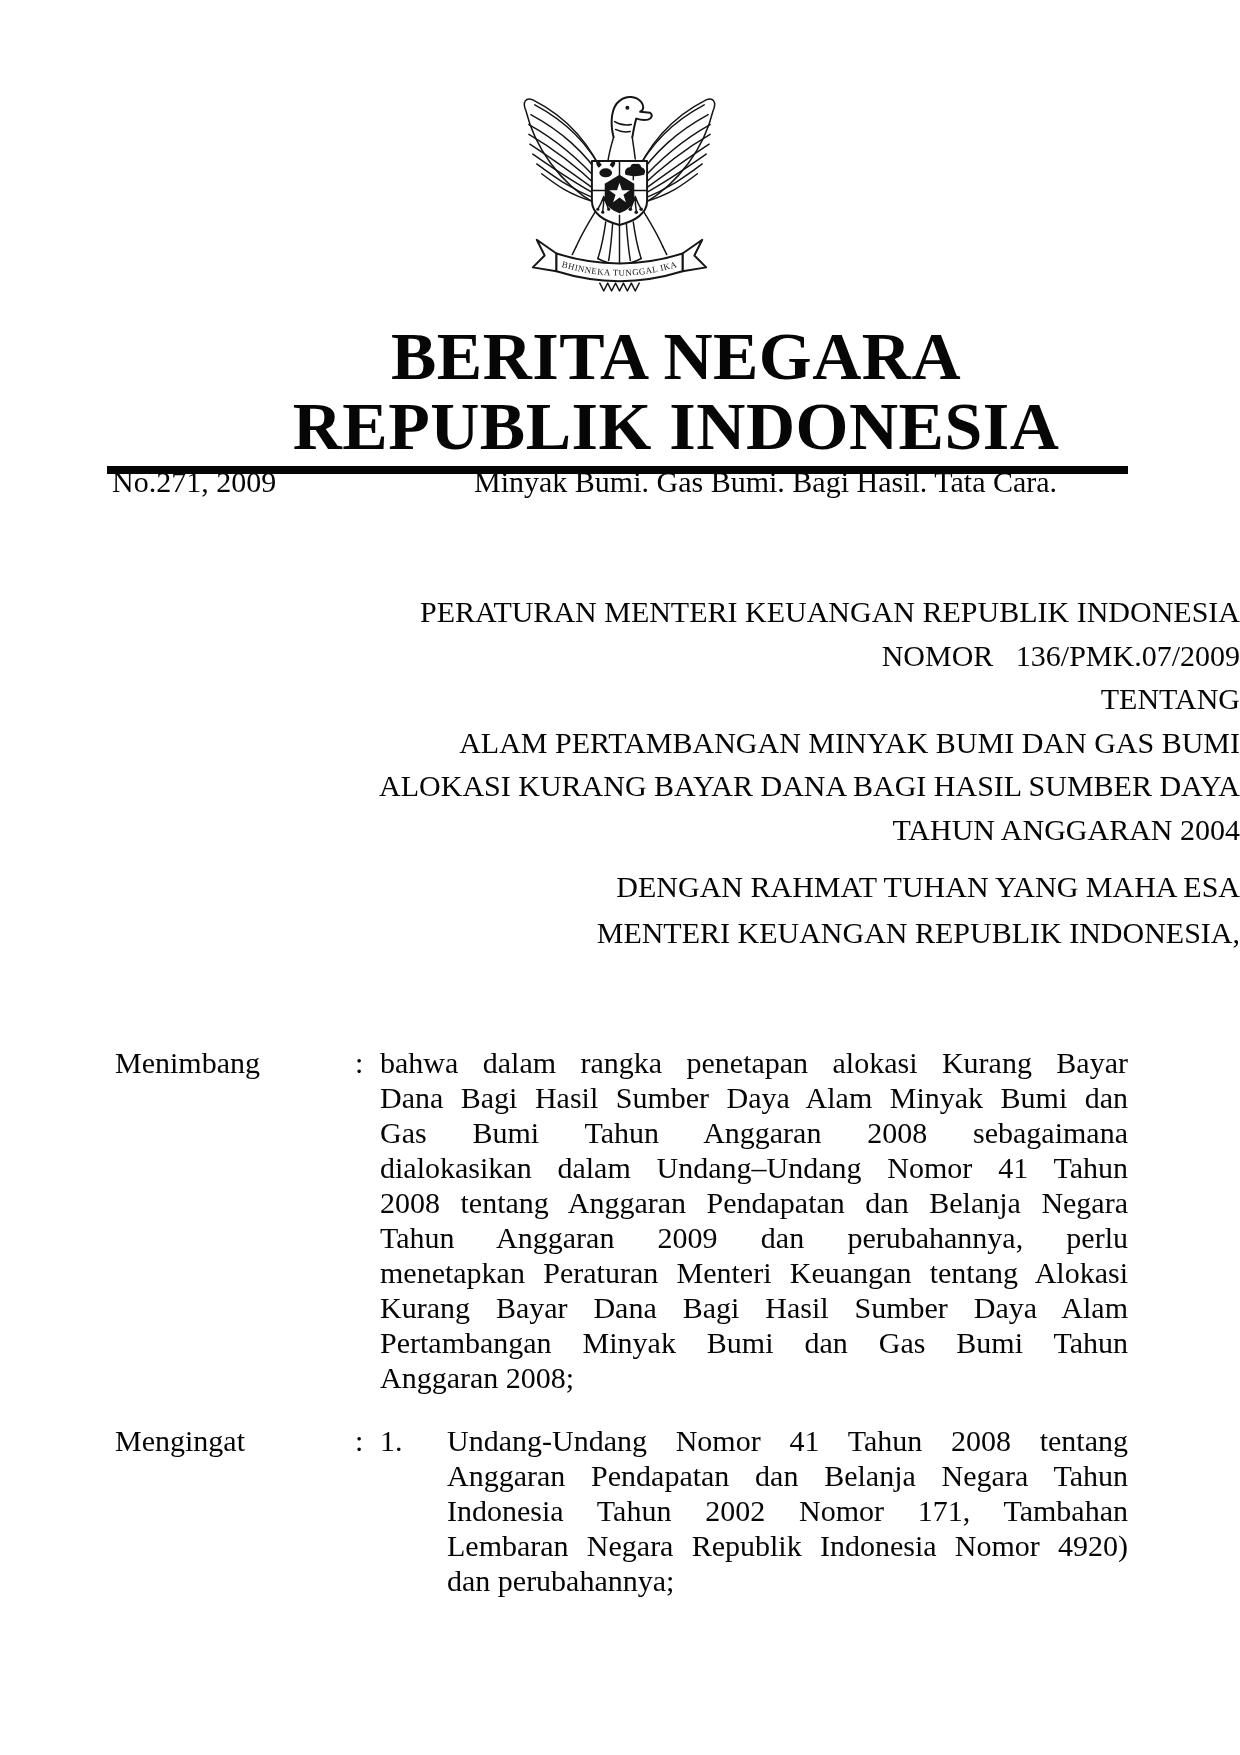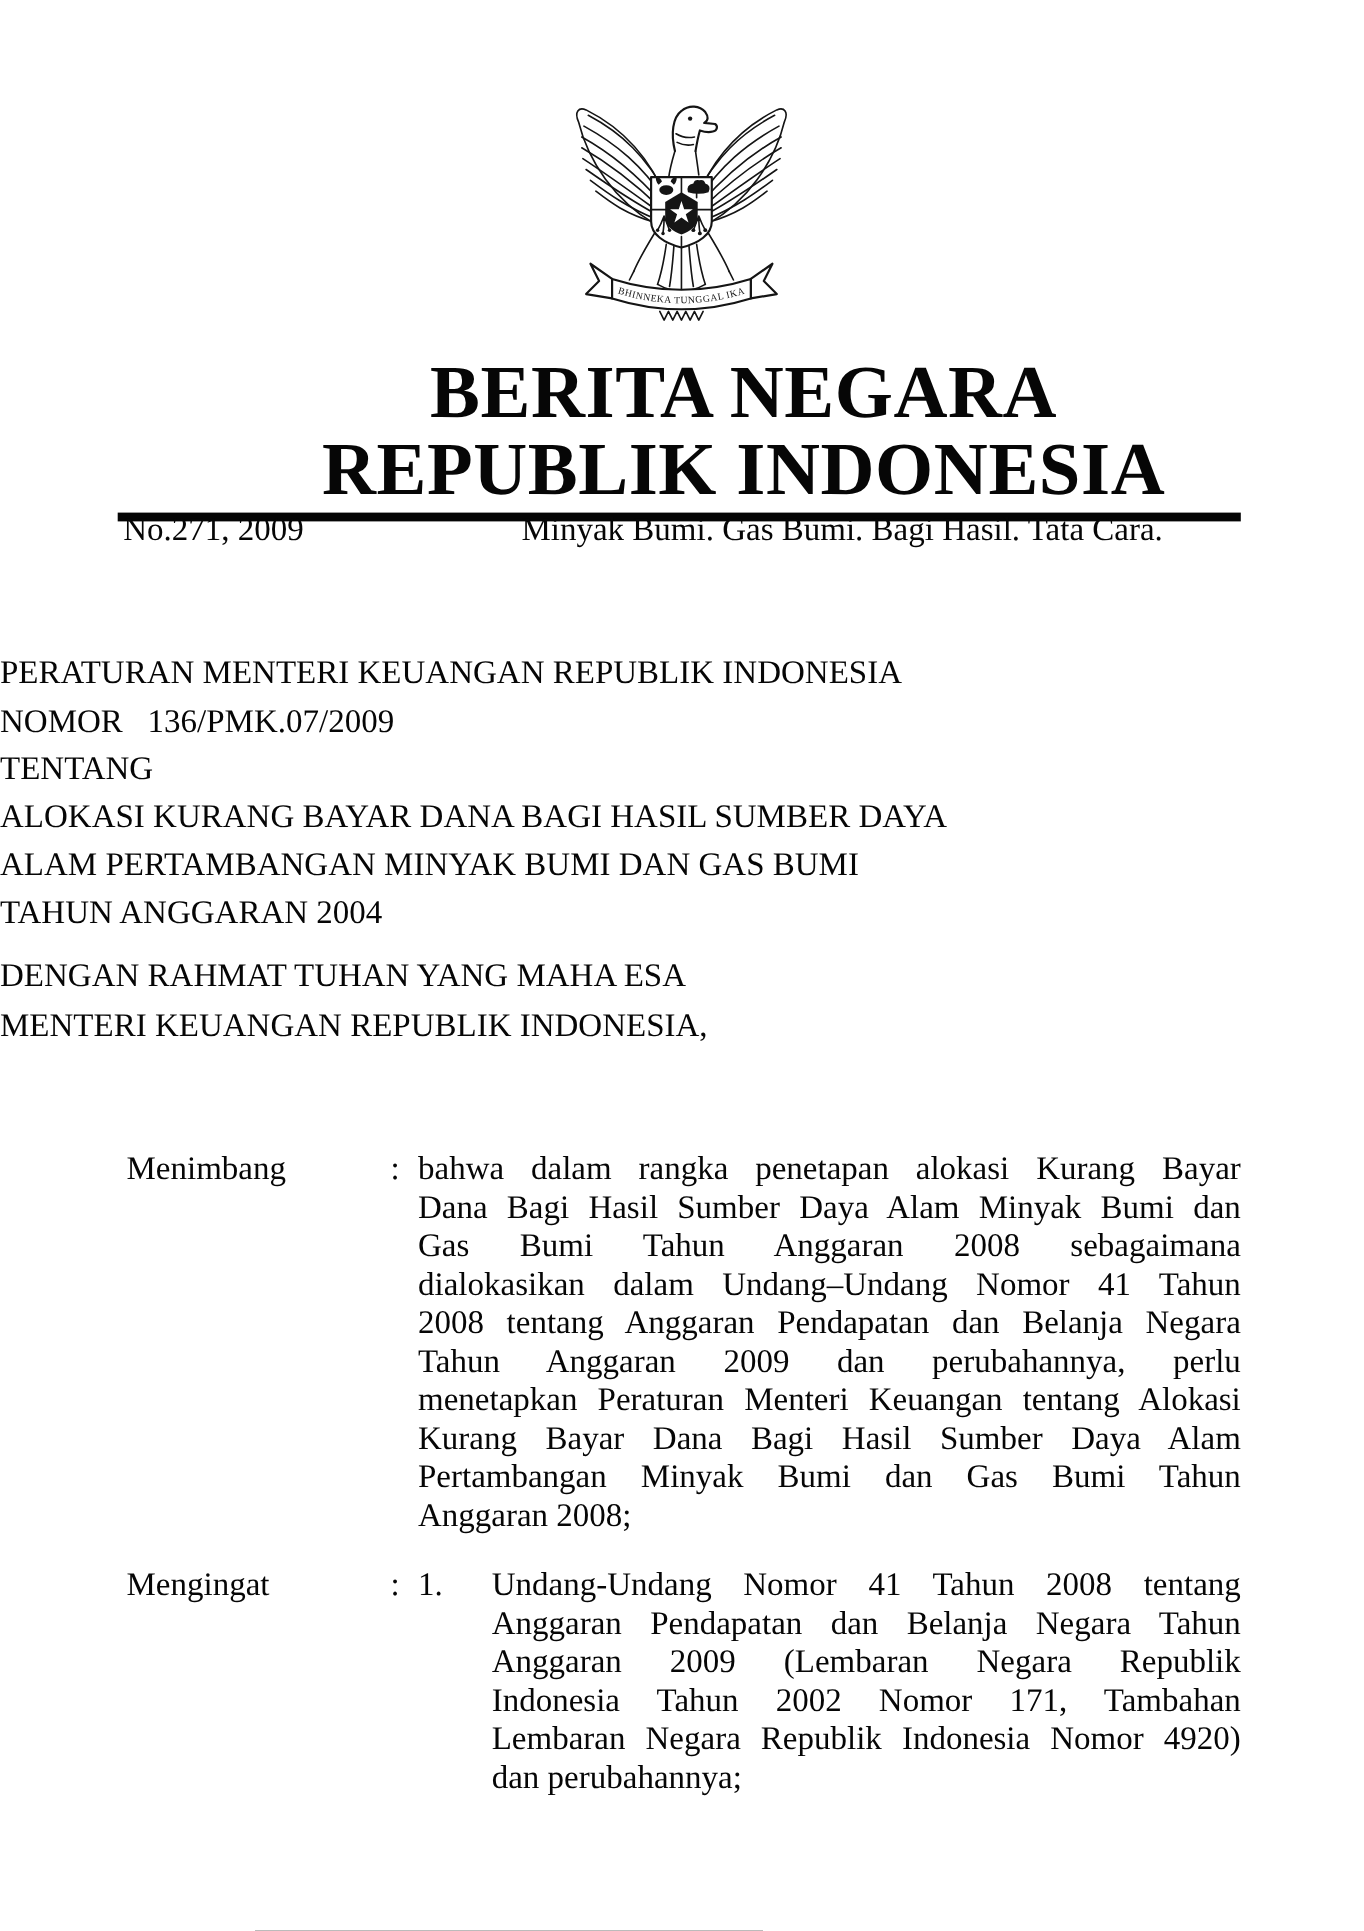--- a/index.html
+++ b/index.html
@@ -89,21 +89,21 @@
   .crow { display: flex; align-items: flex-start; }
   .crow + .crow { margin-top: 28px; }
   .clabel { width: 240px; flex: 0 0 240px; }
   .ccolon { width: 25px; flex: 0 0 25px; }
   .cbody  { flex: 1 1 auto; min-width: 0; }
   .citem  { display: flex; }
   .cnum   { width: 67px; flex: 0 0 67px; }
   .ctext  { flex: 1 1 auto; min-width: 0; }
   .jline { text-align: justify; text-align-last: justify; }
   .jline.last-line { text-align-last: left; }
-  .cline { text-align: left; }
+  .cline { text-align: right; }
   svg .ink { stroke:#151515; fill:none; stroke-width:2; stroke-linecap:round; stroke-linejoin:round; }
   svg .thin { stroke-width:1.5; }
   svg .solid { fill:#151515; stroke:none; }
   svg .band { fill:#ffffff; stroke:#151515; stroke-width:2; stroke-linejoin:round; }
   svg .motto { font-family:"Liberation Serif","DejaVu Serif",serif; font-size:9px; letter-spacing:0.5px; fill:#151515; }
 </style>
 </head>
 <body>
 
 <div class="page">
@@ -186,22 +186,22 @@
 
   <div class="gazette-number">No.271, 2009</div>
   <div class="gazette-subject">
       <div class="jline last-line">Minyak Bumi. Gas Bumi. Bagi Hasil. Tata Cara.</div>
     </div>
 
   <div class="doc-heading">
       <div class="cline">PERATURAN MENTERI KEUANGAN REPUBLIK INDONESIA</div>
       <div class="cline">NOMOR&nbsp;&nbsp;&nbsp;136/PMK.07/2009</div>
       <div class="cline">TENTANG</div>
+      <div class="cline">ALAM PERTAMBANGAN MINYAK BUMI DAN GAS BUMI</div>
       <div class="cline">ALOKASI KURANG BAYAR DANA BAGI HASIL SUMBER DAYA</div>
-      <div class="cline">ALAM PERTAMBANGAN MINYAK BUMI DAN GAS BUMI</div>
       <div class="cline last-line">TAHUN ANGGARAN 2004</div>
     </div>
 
   <div class="invocation">
       <div class="cline">DENGAN RAHMAT TUHAN YANG MAHA ESA</div>
       <div class="cline last-line">MENTERI KEUANGAN REPUBLIK INDONESIA,</div>
     </div>
 
   <div class="considerations">
 
@@ -223,21 +223,20 @@
     </div>
 
     <div class="crow">
       <div class="clabel">Mengingat</div>
       <div class="ccolon">:</div>
       <div class="cbody citem">
         <div class="cnum">1.</div>
         <div class="ctext">
             <div class="jline">Undang-Undang Nomor 41 Tahun 2008 tentang</div>
             <div class="jline">Anggaran Pendapatan dan Belanja Negara Tahun</div>
-            <div class="jline">Anggaran 2009 (Lembaran Negara Republik</div>
             <div class="jline">Indonesia Tahun 2002 Nomor 171, Tambahan</div>
             <div class="jline">Lembaran Negara Republik Indonesia Nomor 4920)</div>
             <div class="jline last-line">dan perubahannya;</div>
           </div>
       </div>
     </div>
 
   </div>
 
 </div>

